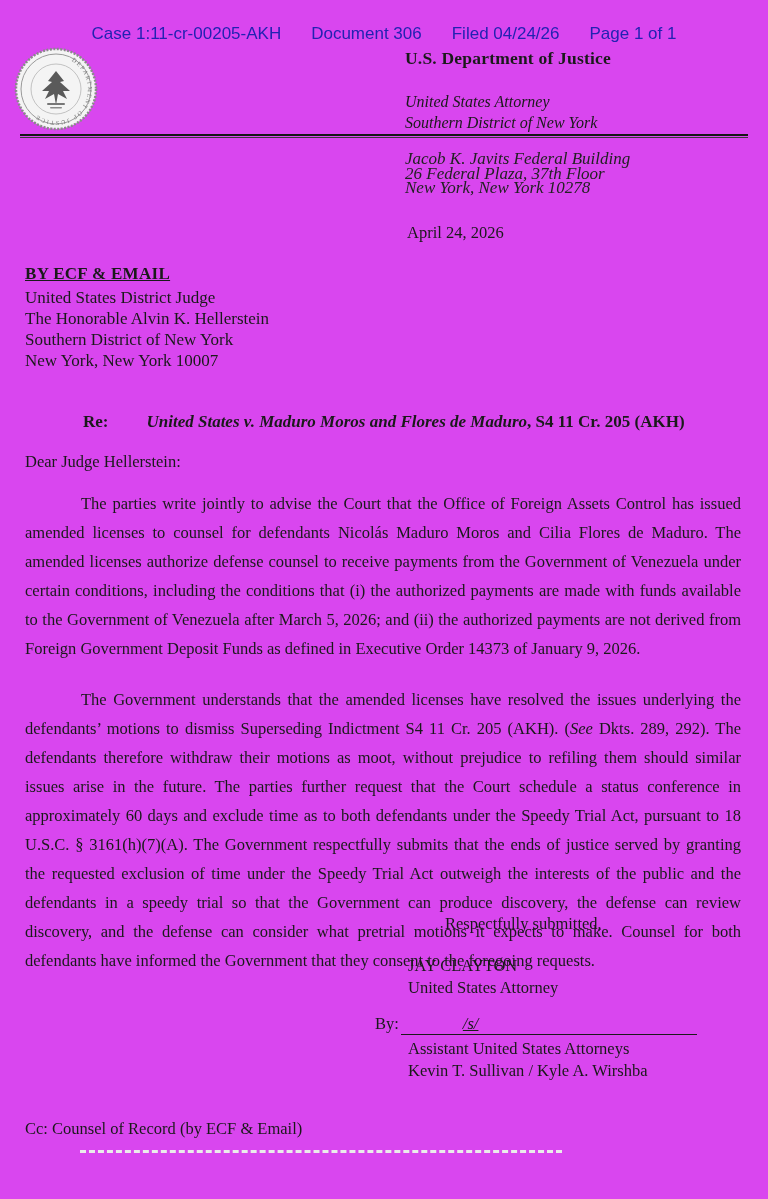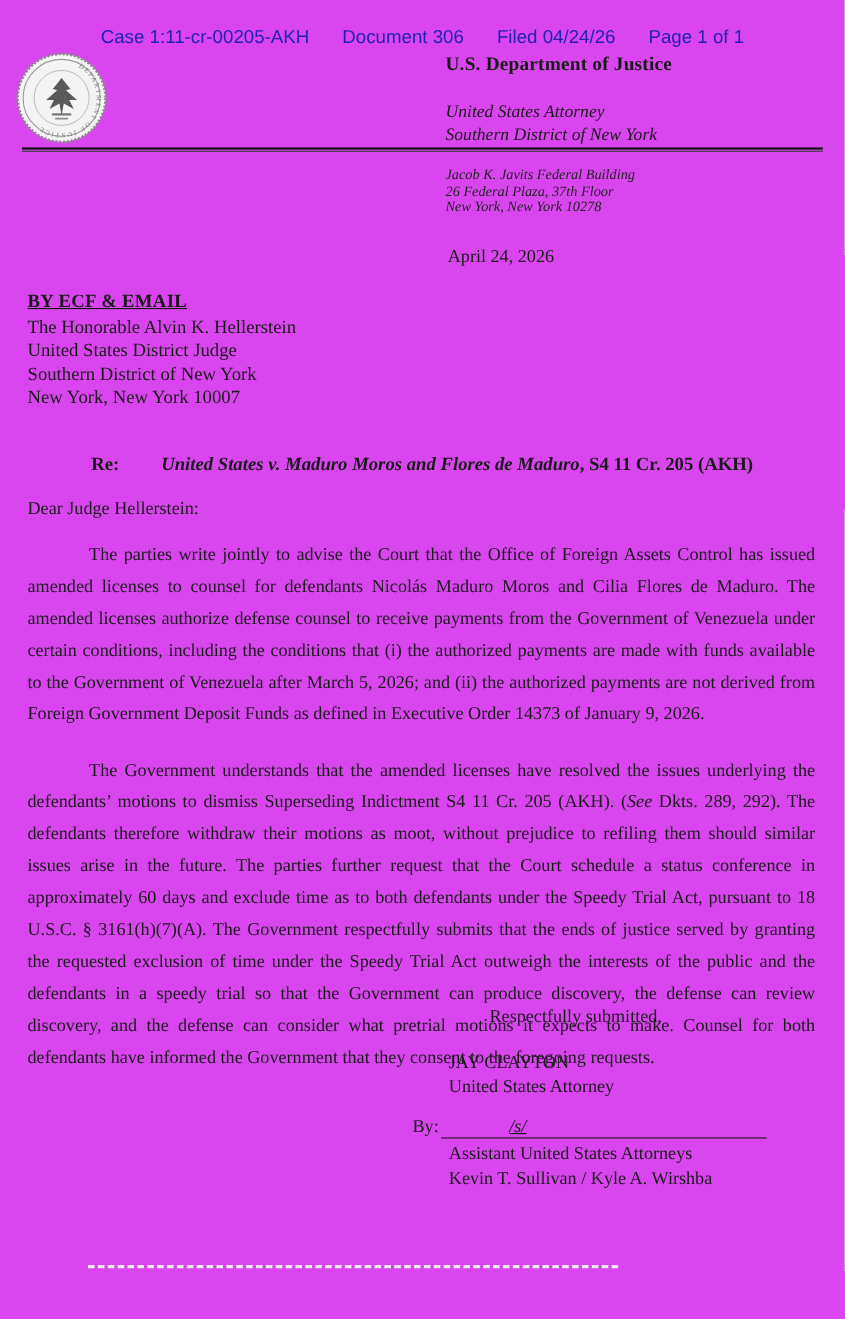--- a/index.html
+++ b/index.html
@@ -48,21 +48,21 @@
     top: 134px; left: 20px;
     width: 728px;
     border-top: 2px solid #151515;
     border-bottom: 1px solid #3a3a3a;
     height: 4px;
   }
   .office-address {
     position: absolute;
     top: 152px; left: 405px;
     font-style: italic;
-    font-size: 13px;
+    font-size: 17px;
     line-height: 14.5px;
     color: #222;
   }
   .letter-date {
     position: absolute;
     top: 223px; left: 407px;
     font-size: 16.5px;
   }
   .delivery-method {
     position: absolute;
@@ -194,22 +194,22 @@
   <div class="office-address">
     <div>Jacob K. Javits Federal Building</div>
     <div>26 Federal Plaza, 37th Floor</div>
     <div>New York, New York 10278</div>
   </div>
 
   <div class="letter-date">April 24, 2026</div>
 
   <div class="delivery-method">BY ECF &amp; EMAIL</div>
   <div class="recipient">
+    <div>United States District Judge</div>
     <div>The Honorable Alvin K. Hellerstein</div>
-    <div>United States District Judge</div>
     <div>Southern District of New York</div>
     <div>New York, New York 10007</div>
   </div>
 
   <div class="re-line">
     <span>Re:</span><span class="re-case">United States v. Maduro Moros and Flores de Maduro</span><span>, S4 11 Cr. 205 (AKH)</span>
   </div>
 
   <div class="salutation">Dear Judge Hellerstein:</div>
 
@@ -227,16 +227,17 @@
 
   <div class="by-line">
     <span>By:</span><span class="sig-rule"><span class="s-slash">/s/</span></span>
   </div>
 
   <div class="signers">
     <div>Assistant United States Attorneys</div>
     <div>Kevin T. Sullivan / Kyle A. Wirshba</div>
   </div>
 
+  <div class="cc-line">Cc: Counsel of Record (by ECF &amp; Email)</div>
 
   <div class="scan-artifact"></div>
 
 </div>
 
 </body></html>

